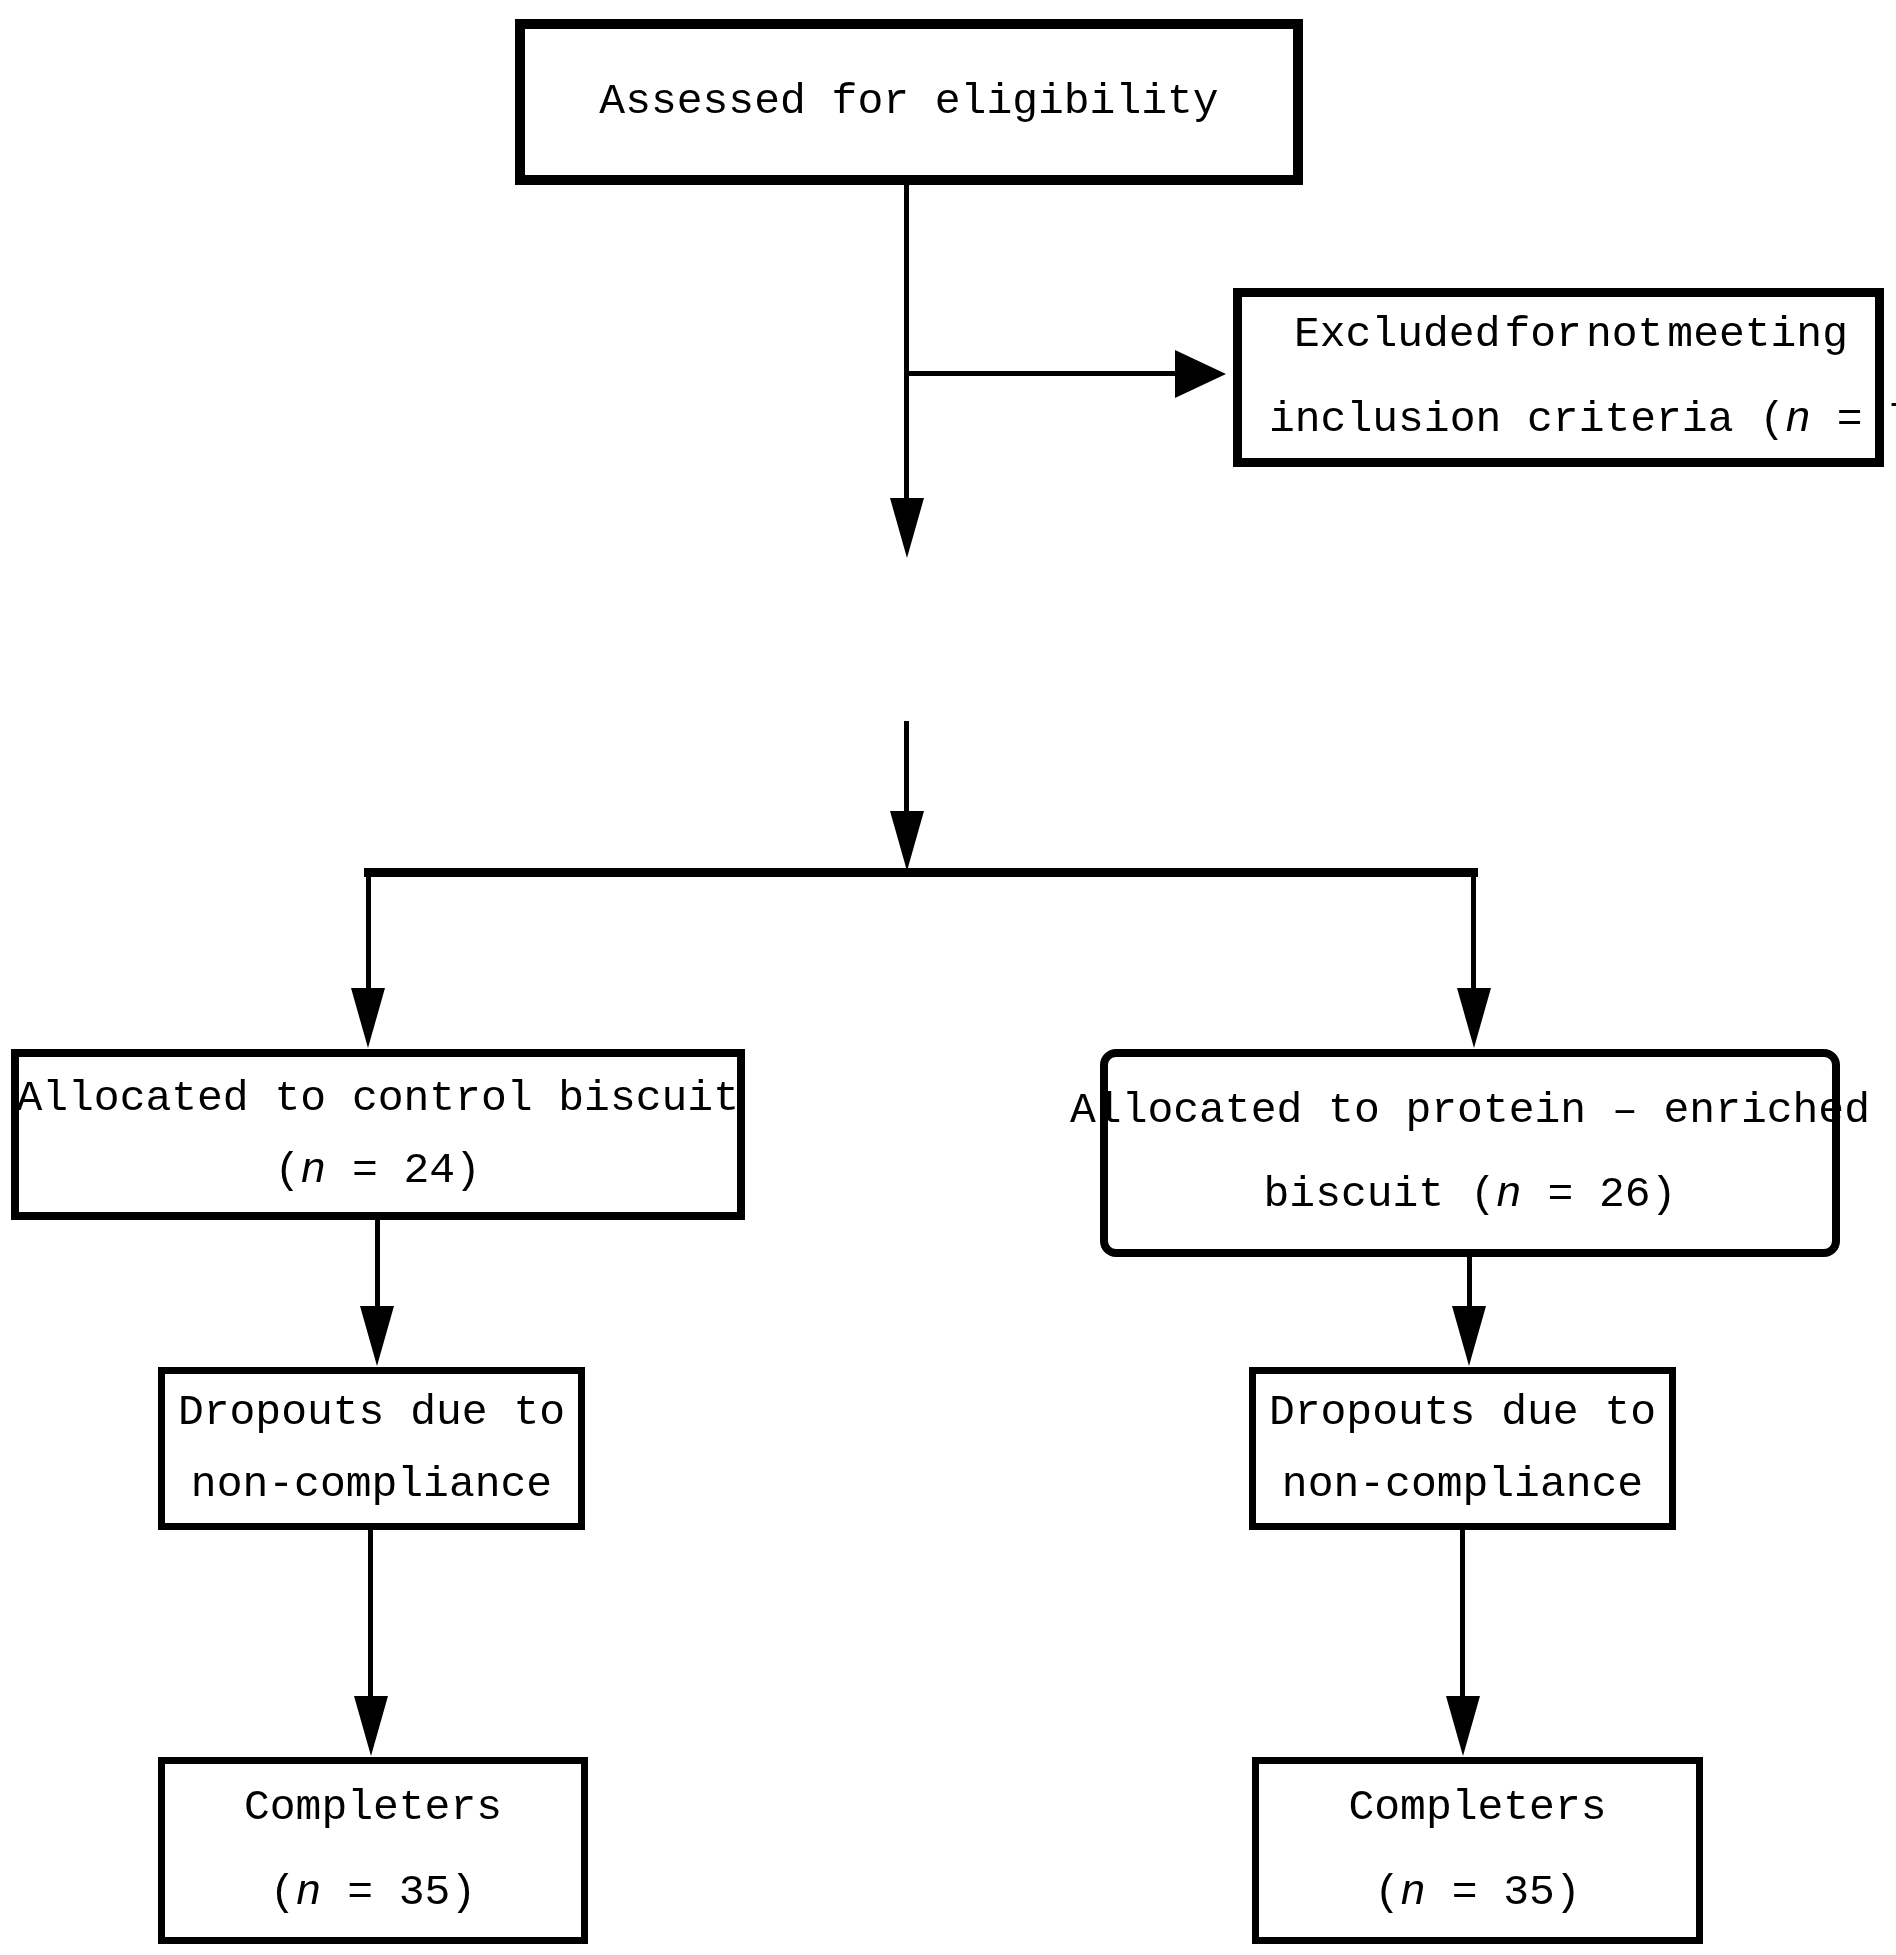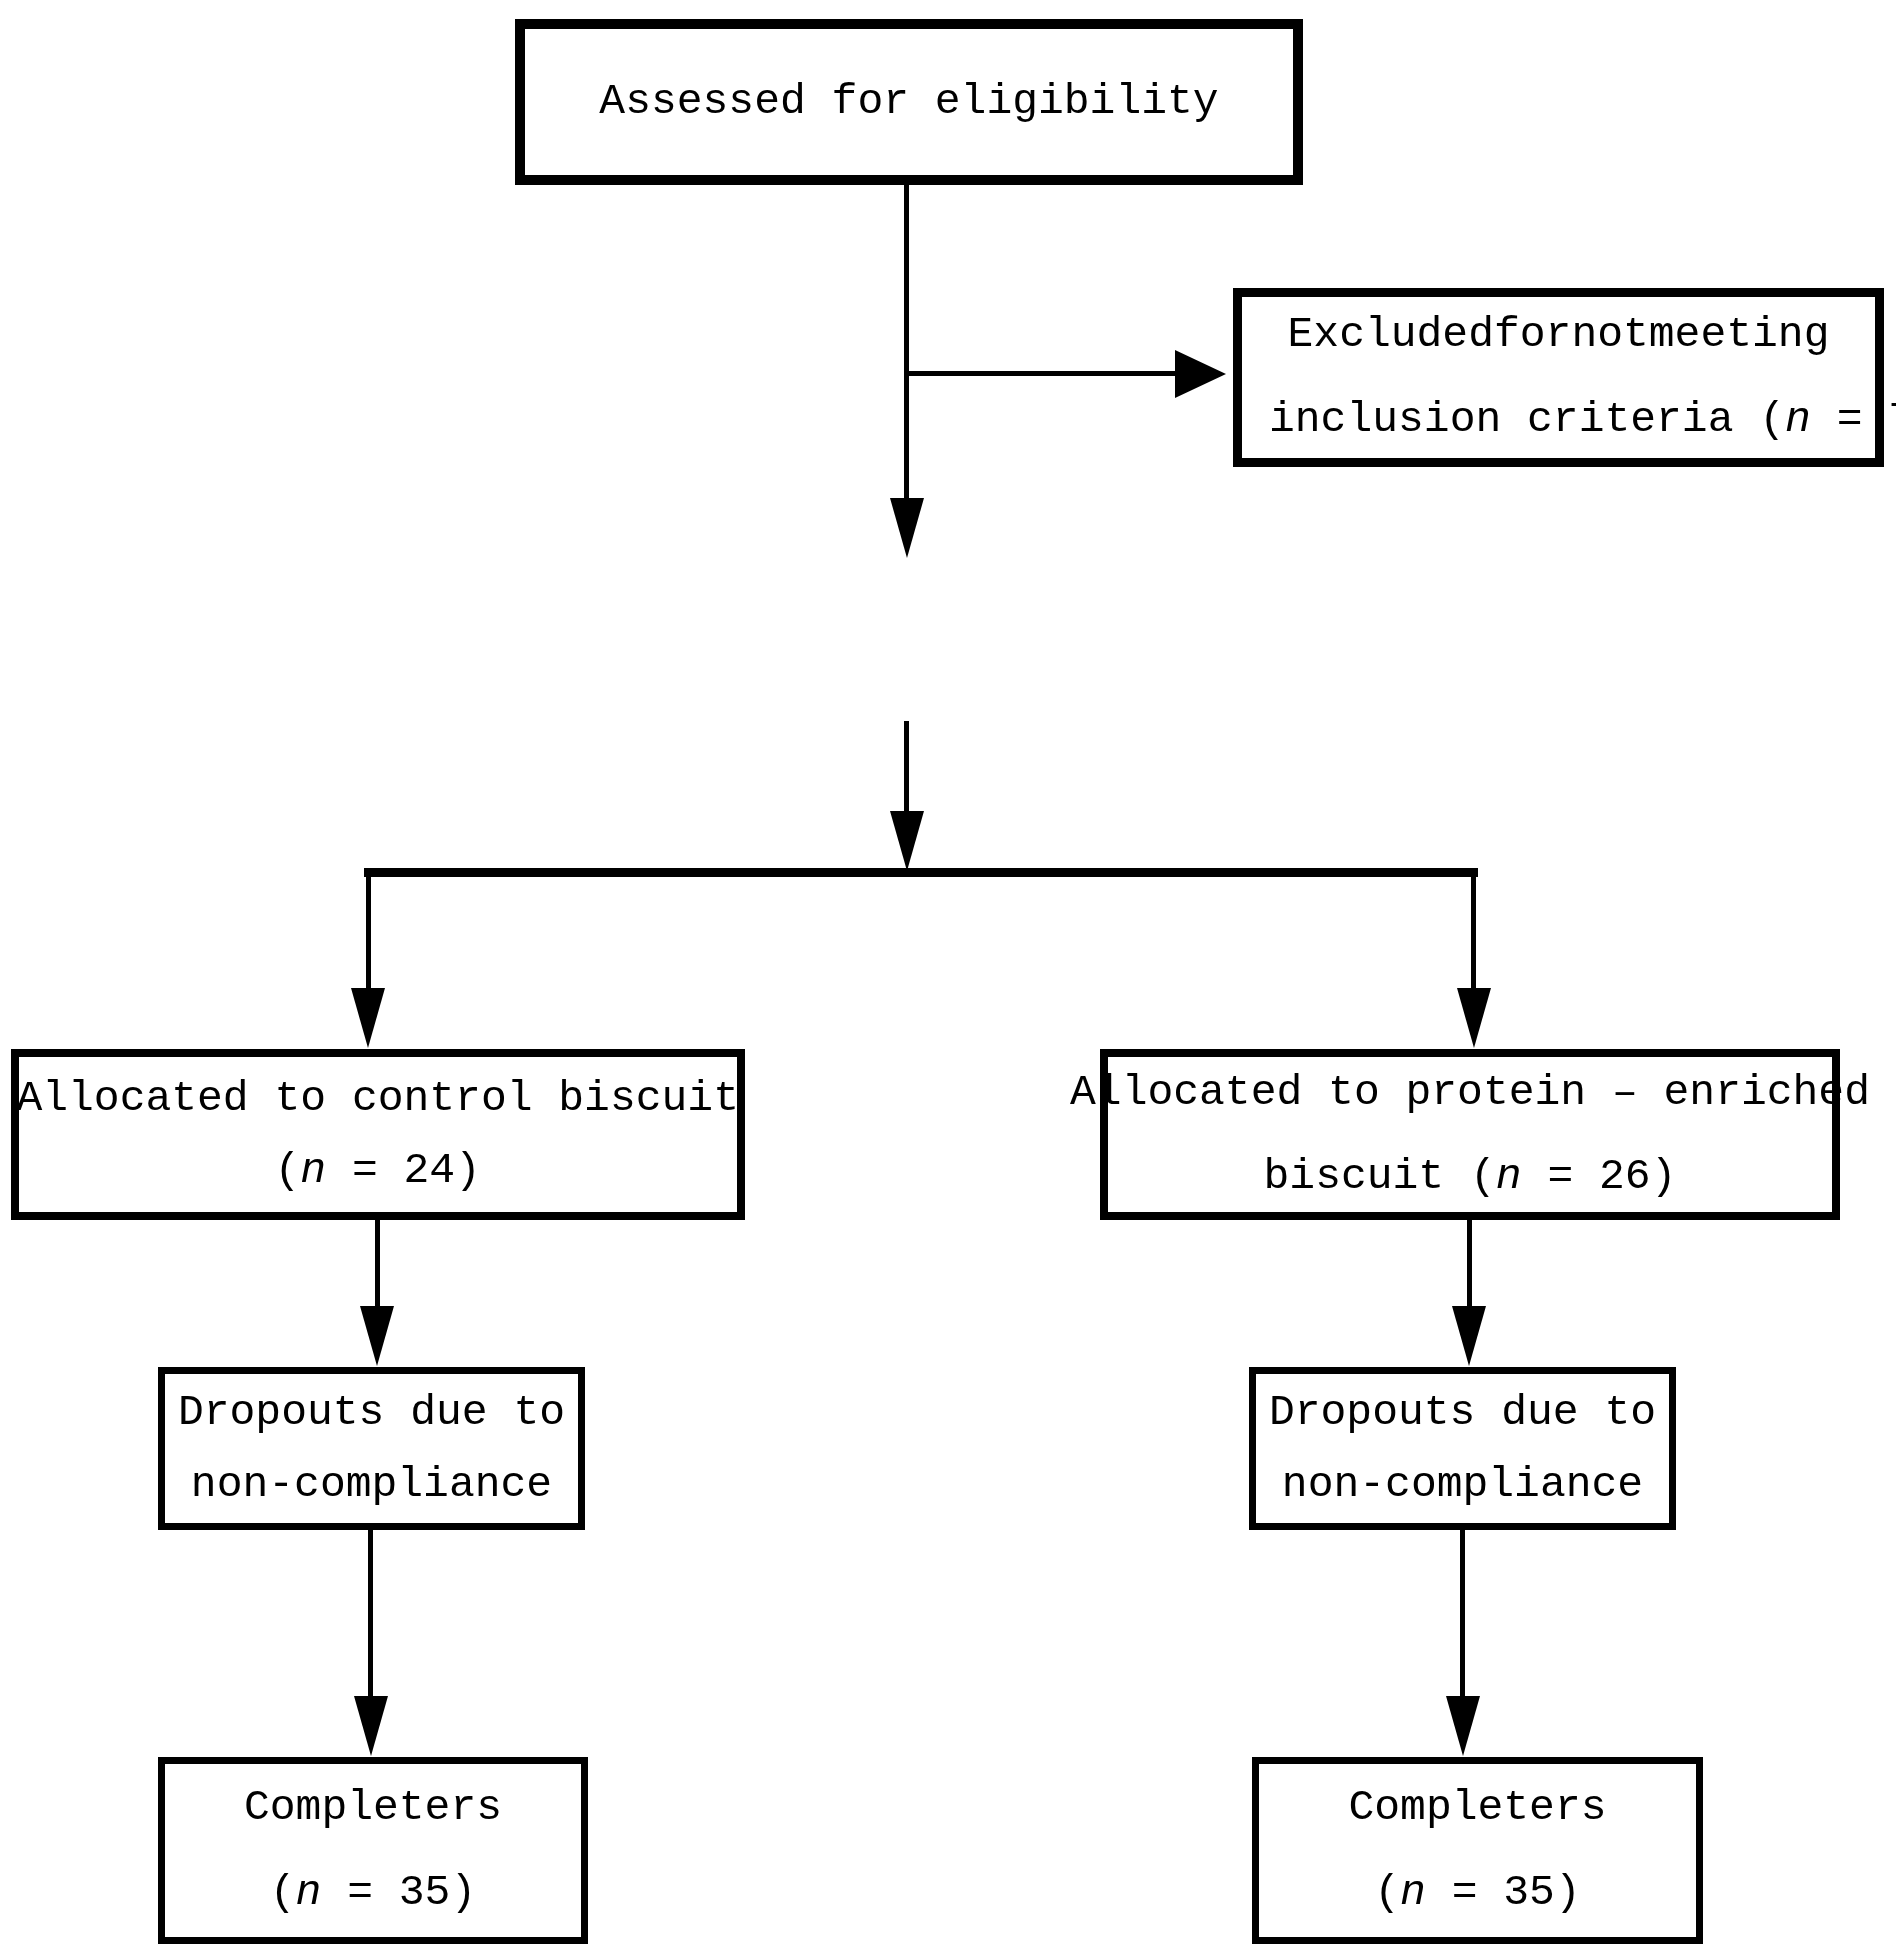--- a/index.html
+++ b/index.html
@@ -59,24 +59,24 @@
     width: 0;
     height: 0;
     border-top: 24px solid transparent;
     border-bottom: 24px solid transparent;
     border-left: 51px solid #000000;
   }
   
   #box-assessed    { left: 515px;  top: 18.7px;   width: 788px; height: 166px; border-width: 10.7px; }
   #box-excluded    { left: 1233px; top: 288px;  width: 651px; height: 179px; border-width: 9.6px;
                      align-items: stretch; text-align: left; padding: 0 27px; row-gap: 29px; }
-  #box-excluded .justified-row { display: flex; justify-content: center; }
+  #box-excluded .justified-row { display: flex; justify-content: space-between; margin-left: 25px; }
   #box-randomized  { left: 515px;  top: 558px; width: 788px; height: 163px; border-width: 9.6px; row-gap: 26px; }
   #box-alloc-left  { left: 10.7px;   top: 1049px; width: 734px; height: 171px; border-width: 8.5px; row-gap: 16px; }
-  #box-alloc-right { left: 1100px; top: 1049px; width: 740px; height: 171px; border-width: 8.5px; row-gap: 28px; }
+  #box-alloc-right { left: 1100px; top: 1049px; width: 740px; height: 208px; border-width: 8.5px; row-gap: 28px; border-radius: 16px; }
   #box-drop-left   { left: 158px;  top: 1367px; width: 427px;  height: 163px; border-width: 7px; row-gap: 16px; }
   #box-drop-right  { left: 1249px; top: 1367px; width: 427px;  height: 163px; border-width: 7px; row-gap: 16px; }
   #box-comp-left   { left: 158px;  top: 1757px; width: 430px;  height: 187px; border-width: 7px; row-gap: 29px; }
   #box-comp-right  { left: 1252px; top: 1757px; width: 451px;  height: 187px; border-width: 7px; row-gap: 29px; }
   i { font-style: italic; }
 </style>
 </head>
 <body>
 
 <div id="canvas">

